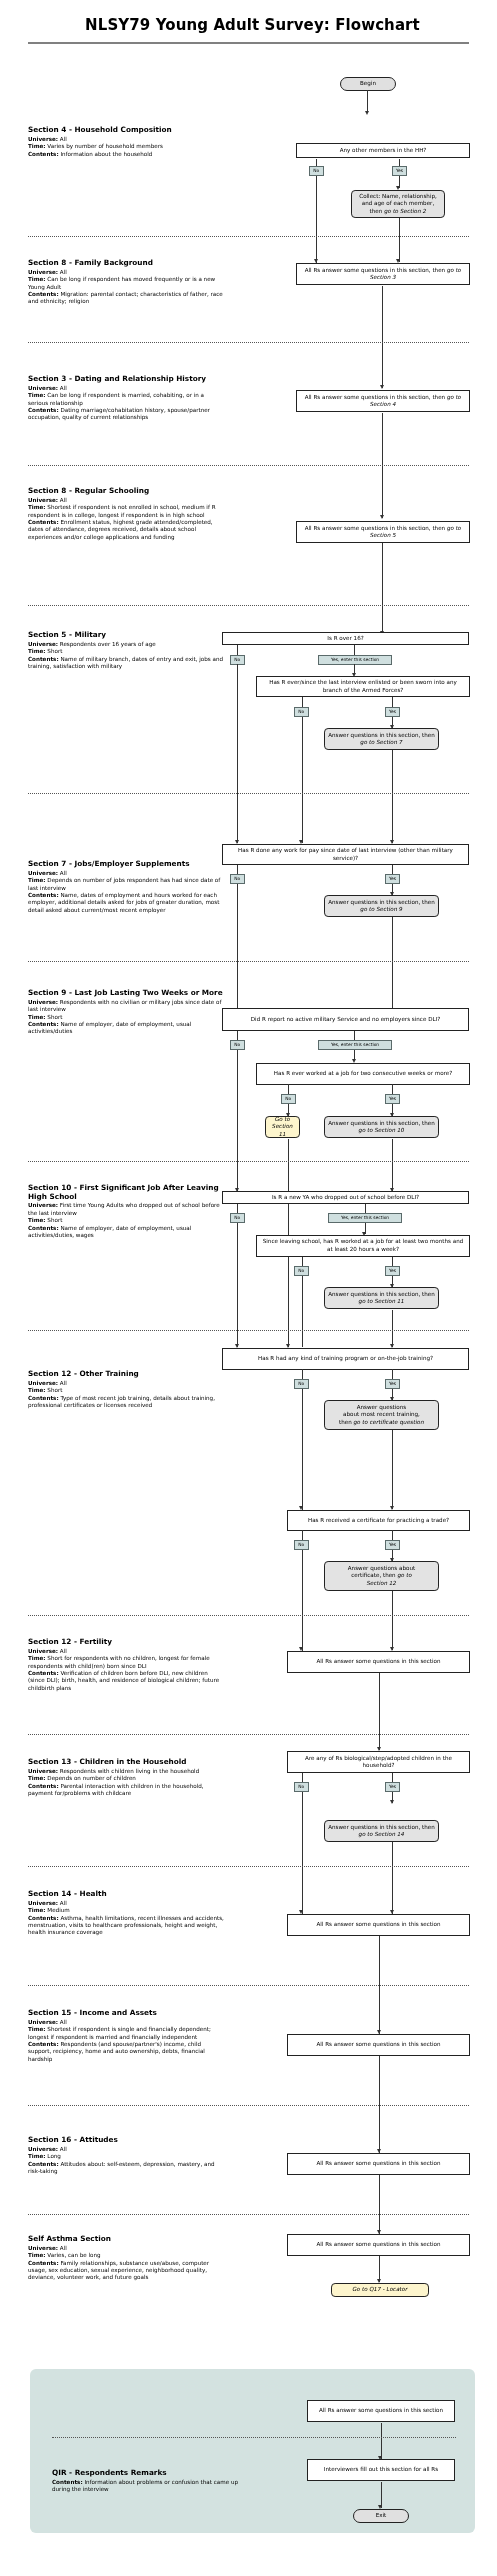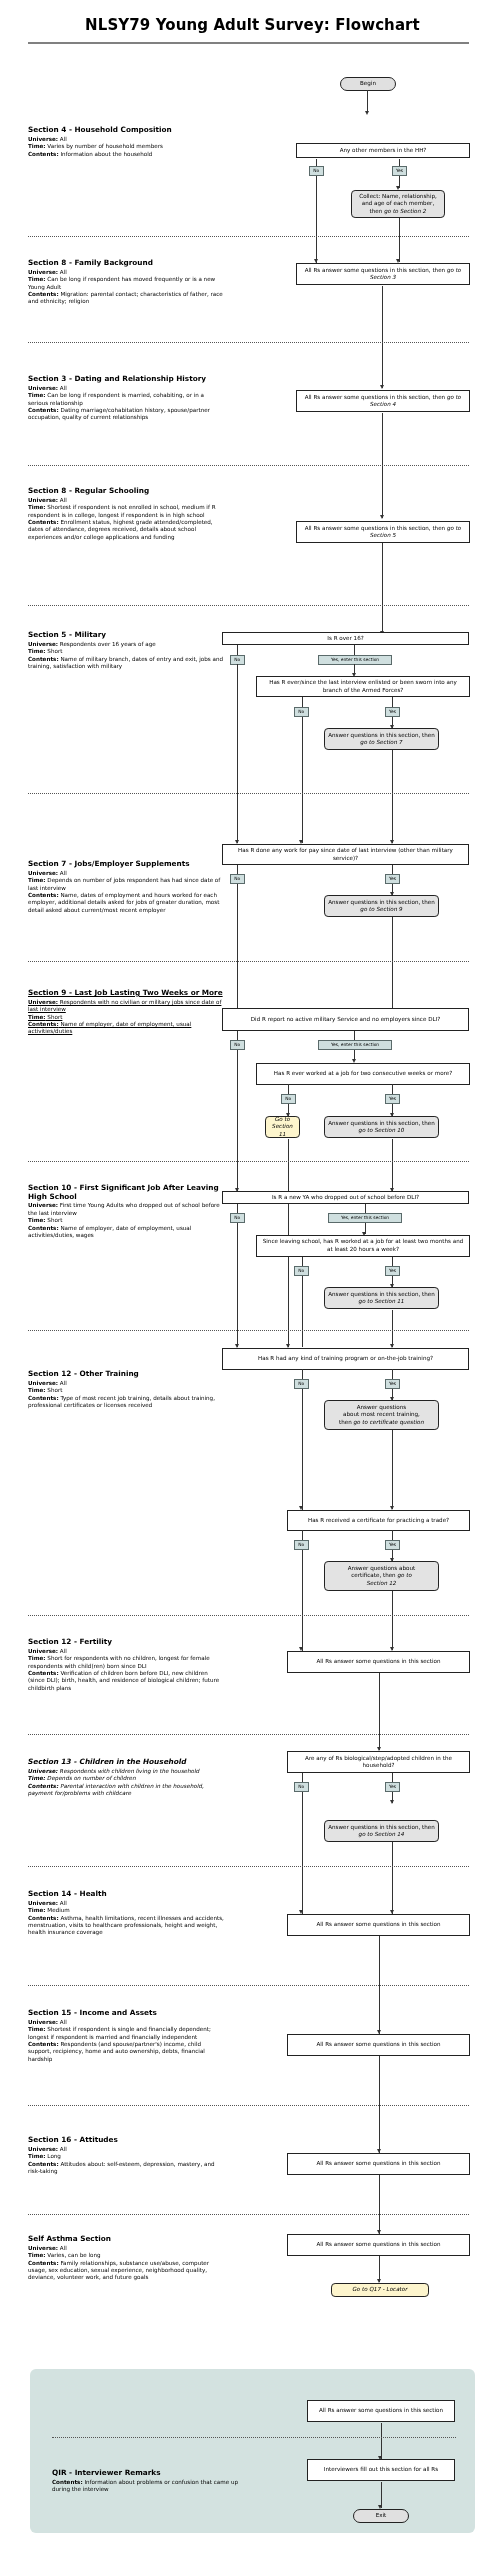--- a/index.html
+++ b/index.html
@@ -205,21 +205,21 @@
 
   <div class="node shaded" style="left:324px; top:895px; width:115px; height:22px;">
     <span><span>Answer questions in this section, then </span><span class="it">go to Section 9</span></span>
   </div>
   <div class="vline" style="left:392px; top:917px; height:95px;"></div>
   <div class="arrowhead" style="left:235px; top:1009px;"></div>
   <div class="arrowhead" style="left:390px; top:1009px;"></div>
 
   <div class="sep" style="top:961px;"></div>
 
-  <div class="sec" style="top:989px;text-decoration:underline;">
+  <div class="sec" style="top:989px;">
     <h2>Section 9 - Last Job Lasting Two Weeks or More</h2>
     <p><b>Universe:</b><span> Respondents with no civilian or military jobs since date of last interview</span></p>
     <p><b>Time:</b><span> Short</span></p>
     <p><b>Contents:</b><span> Name of employer, date of employment, usual activities/duties</span></p>
   </div>
 
   <div class="node" style="left:222px; top:1008px; width:247px; height:23.4px;">Did R report no active military Service and no employers since DLI?</div>
   <div class="vline" style="left:237px; top:1031px; height:10.5px;"></div>
   <div class="vline" style="left:354px; top:1031px; height:10.5px;"></div>
   <div class="label" style="left:230px; top:1040px; width:14.6px; height:10px;">No</div>
@@ -341,21 +341,21 @@
     <p><b>Time:</b><span> Short for respondents with no children, longest for female respondents with child(ren) born since DLI</span></p>
     <p><b>Contents:</b><span> Verification of children born before DLI, new children (since DLI); birth, health, and residence of biological children; future childbirth plans</span></p>
   </div>
 
   <div class="node" style="left:287px; top:1651px; width:183px; height:22px;">All Rs answer some questions in this section</div>
   <div class="vline" style="left:379px; top:1673px; height:77px;"></div>
   <div class="arrowhead" style="left:377px; top:1747px;"></div>
 
   <div class="sep" style="top:1734px;"></div>
 
-  <div class="sec" style="top:1758px;font-style:italic;">
+  <div class="sec" style="top:1758px;">
     <h2>Section 13 - Children in the Household</h2>
     <p><b>Universe:</b><span> Respondents with children living in the household</span></p>
     <p><b>Time:</b><span> Depends on number of children</span></p>
     <p><b>Contents:</b><span> Parental interaction with children in the household, payment for/problems with childcare</span></p>
   </div>
 
   <div class="node" style="left:287px; top:1751px; width:183px; height:22px;">Are any of Rs biological/step/adopted children in the household?</div>
   <div class="vline" style="left:302px; top:1773px; height:10.5px;"></div>
   <div class="vline" style="left:392px; top:1773px; height:10.5px;"></div>
   <div class="label" style="left:294px; top:1782px; width:14.6px; height:10px;">No</div>
@@ -430,21 +430,21 @@
   <div class="panel" style="left:30px; top:2369px; width:445px; height:164px;"></div>
 
 
   <div class="node" style="left:307px; top:2400px; width:148px; height:22px;">All Rs answer some questions in this section</div>
   <div class="vline" style="left:381px; top:2423px; height:37px;"></div>
   <div class="arrowhead" style="left:378px; top:2456px;"></div>
 
   <div class="sep" style="left:52px; top:2437px; width:404px;"></div>
 
   <div class="sec" style="left:52px; top:2469px; width:193px;">
-    <h2>QIR - Interviewer Remarks</h2>
+    <h2>QIR - Respondents Remarks</h2>
     <p><b>Contents:</b><span> Information about problems or confusion that came up during the interview</span></p>
   </div>
 
   <div class="node" style="left:307px; top:2459px; width:148px; height:22px;">Interviewers fill out this section for all Rs</div>
   <div class="vline" style="left:381px; top:2482px; height:26px;"></div>
   <div class="arrowhead" style="left:378px; top:2505px;"></div>
 
   <div class="node term" style="left:353px; top:2509px; width:56px; height:13.5px;">Exit</div>
 
 </div>

